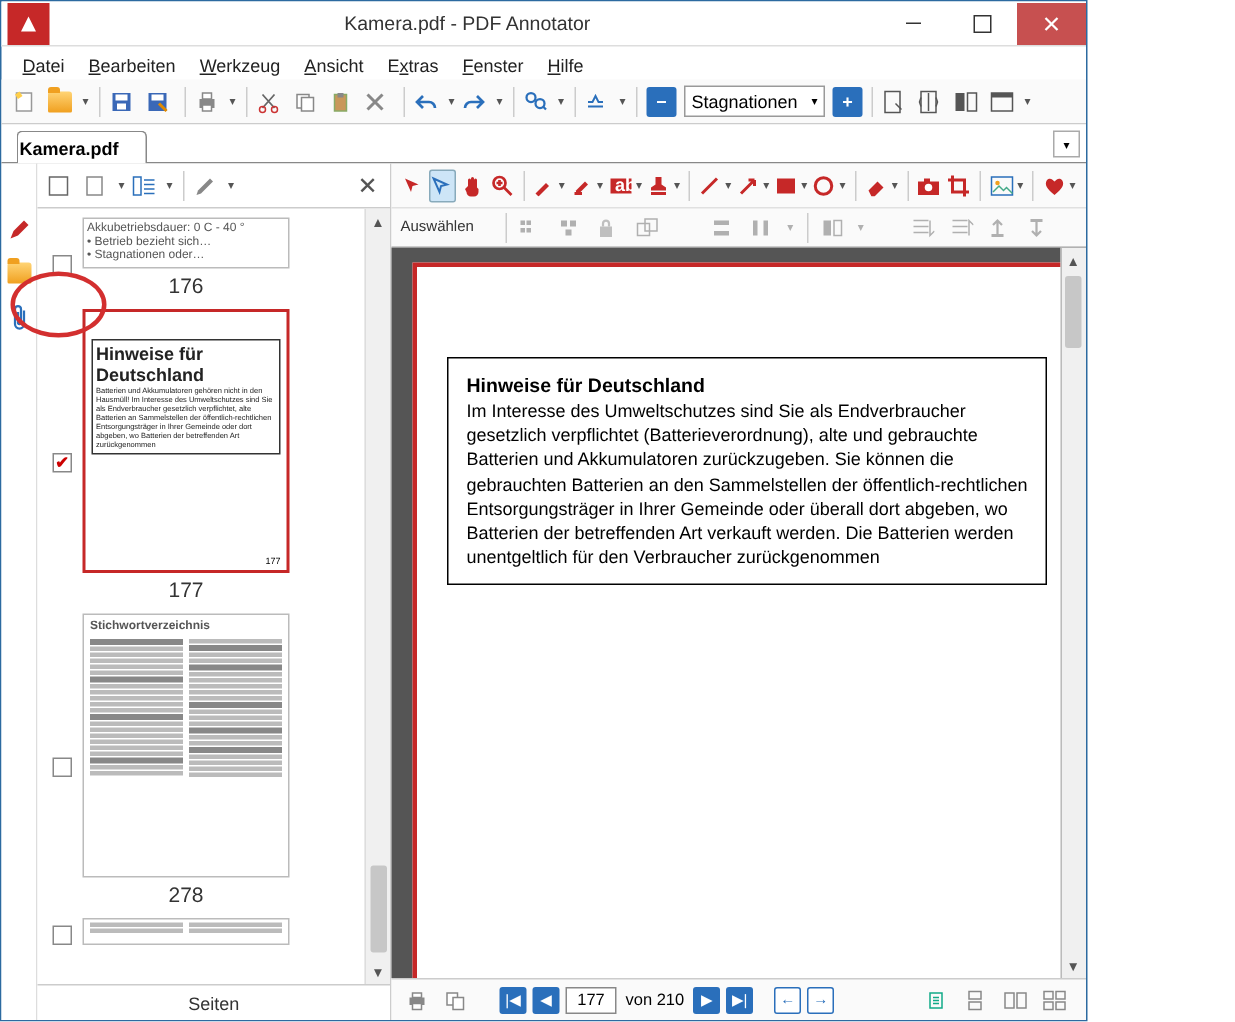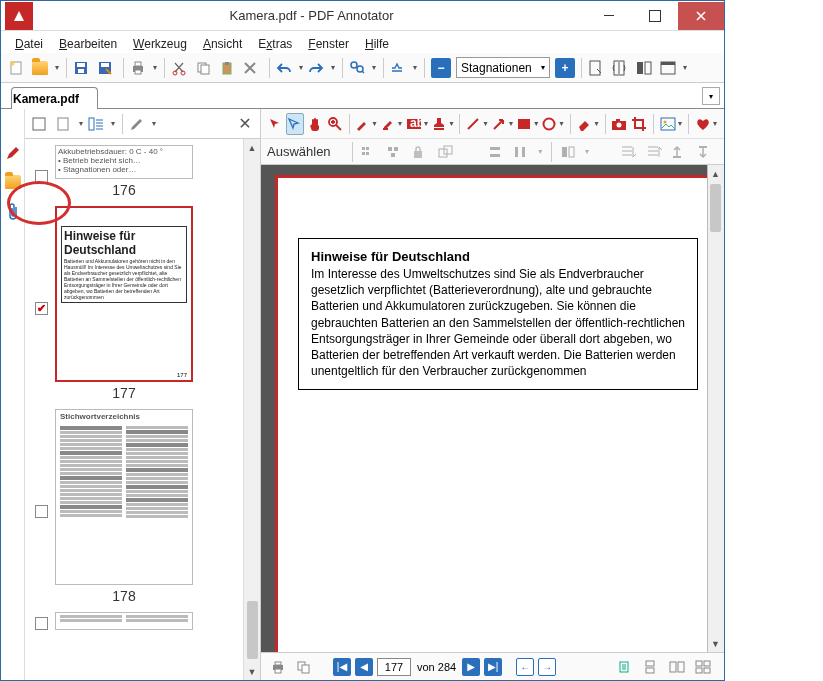--- a/index.html
+++ b/index.html
@@ -41,21 +41,21 @@
 .thumb-col{display:flex;flex-direction:column;align-items:center}
 .thumb{width:138px;background:#fff;border:1px solid #bbb;position:relative;overflow:hidden}
 .thumb.sel{border:2px solid #c62828}
 .thumb .plabel{font-size:8px;color:#555;padding:2px;line-height:1.1}
 .thumb .tbox{border:1px solid #333;margin:4px;padding:2px;font-size:5px;line-height:1.2;color:#222}
 .pgnum{text-align:center;font-size:14px;padding:3px 0 6px;color:#333}
 .side-foot{height:24px;border-top:1px solid #ccc;text-align:center;line-height:24px;font-size:12px;color:#333}
 .main{flex:1;display:flex;flex-direction:column;min-width:0}
 .tool-tb{height:30px;display:flex;align-items:center;padding:0 6px;gap:2px;background:#fafafa;border-bottom:1px solid #e0e0e0;position:relative}
 .tool-tb2{height:26px;display:flex;align-items:center;padding:0 6px;gap:4px;background:#fafafa;border-bottom:1px solid #ccc}
-.sel-label{font-size:13px;color:#333;margin-right:14px}
+.sel-label{font-size:10px;color:#333;margin-right:14px}
 .canvas{flex:1;background:#555;position:relative;display:flex;overflow:hidden}
 .page{background:#fff;border:3px solid #c62828;margin:10px 0 0 14px;width:480px;height:640px;padding:60px 20px;position:relative;flex-shrink:0}
 .content-box{border:1.5px solid #000;padding:10px 12px;width:400px}
 .content-box h3{font-size:13px;font-weight:bold;margin-bottom:2px}
 .content-box p{font-size:12px;line-height:1.35}
 .canvas-scroll{position:absolute;right:0;top:0;bottom:0;width:17px;background:#f0f0f0;border-left:1px solid #bbb;display:flex;flex-direction:column}
 .statusbar{height:28px;border-top:1px solid #ccc;display:flex;align-items:center;padding:0 8px;gap:4px;background:#fafafa}
 .nav-btn{width:18px;height:18px;background:#2a6fbb;color:#fff;display:flex;align-items:center;justify-content:center;font-size:10px;border-radius:2px}
 .page-input{width:34px;height:18px;border:1px solid #888;text-align:center;font-size:11px}
 .page-of{font-size:11px;padding:0 2px}
@@ -352,21 +352,21 @@
                     <div class="mini-line"></div>
                     <div class="mini-line"></div>
                     <div class="mini-bar"></div>
                     <div class="mini-line"></div>
                     <div class="mini-line"></div>
                     <div class="mini-line"></div>
                     <div class="mini-line"></div>
                   </div>
               </div>
             </div>
-            <div class="pgnum">178</div>
+            <div class="pgnum">278</div>
           </div>
         </div>
 
         <div class="thumb-row">
           <div class="cb"></div>
           <div class="thumb-col">
             <div class="thumb" style="height:18px">
               <div class="mini-index" style="height:18px;padding:2px 4px">
                   <div class="mini-col">
                     <div class="mini-line"></div>
@@ -382,20 +382,21 @@
         </div>
 
         <div class="thumbs-scroll">
           <div class="scroll-arrow">▲</div>
           <div class="scroll-track">
               <div class="scroll-handle" style="bottom:4px"></div>
             </div>
           <div class="scroll-arrow">▼</div>
         </div>
       </div>
+      <div class="side-foot">Seiten</div>
     </div>
 
     <div class="main">
       <div class="tool-tb">
         <div class="tb-btn">
             <svg width="14" height="14">
               <path d="M2 2l9 4-4 1-1 4z" fill="#c62828"></path>
             </svg>
           </div>
         <div class="tb-btn" style="background:#cde5f7;border-color:#8ab">
@@ -614,21 +615,21 @@
         <div class="tb-btn">
             <svg width="16" height="14">
               <rect x="2" y="2" width="7" height="8" fill="#fff" stroke="#888"></rect>
               <rect x="6" y="5" width="7" height="8" fill="#fff" stroke="#888"></rect>
             </svg>
           </div>
         <div style="width:8px"></div>
         <div class="nav-btn">|◀</div>
         <div class="nav-btn">◀</div>
         <input class="page-input" value="177" style="">
-        <span class="page-of">von 284</span>
+        <span class="page-of">von 210</span>
         <div class="nav-btn">▶</div>
         <div class="nav-btn">▶|</div>
         <div style="width:6px"></div>
         <div class="nav-btn" style="background:#fff;border:1px solid #2a6fbb;color:#2a6fbb">←</div>
         <div class="nav-btn" style="background:#fff;border:1px solid #2a6fbb;color:#2a6fbb">→</div>
         <div style="flex:1"></div>
         <div class="tb-btn">
             <svg width="14" height="14">
               <rect x="3" y="2" width="8" height="10" fill="none" stroke="#1a8"></rect>
               <path d="M5 5h4M5 7h4M5 9h4" stroke="#1a8"></path>

